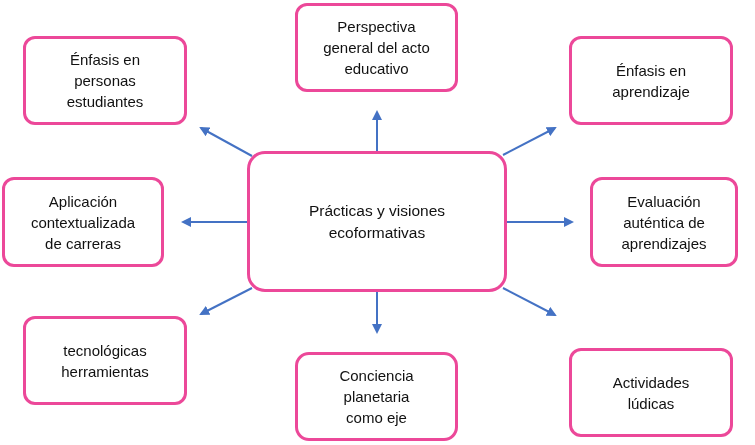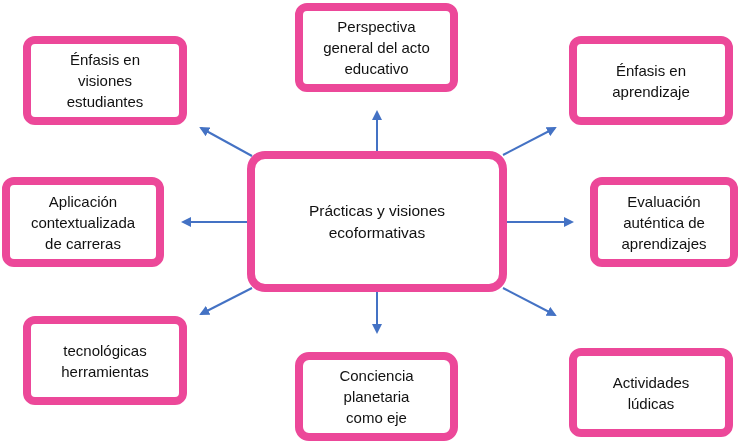--- a/index.html
+++ b/index.html
@@ -1,21 +1,21 @@
 <!DOCTYPE html>
 <html><head>
   <meta charset="utf-8">
   <style>
     html, body { margin: 0; padding: 0; background: #ffffff; }
     body { width: 755px; height: 445px; position: relative; overflow: hidden;
            font-family: "Liberation Sans", "DejaVu Sans", sans-serif; }
     #connectors { position: absolute; left: 0; top: 0; width: 755px; height: 445px; }
     .node {
       position: absolute; box-sizing: border-box;
-      border: 8px solid #ec4899; border-radius: 12px; background: #ffffff;
+      border: 3px solid #ec4899; border-radius: 12px; background: #ffffff;
       display: flex; align-items: center; justify-content: center; text-align: center;
       color: #111111; font-size: 15px; line-height: 21px; padding: 4px 16px;
     }
     .node span { display: block; }
     .center { border-radius: 18px; font-size: 15.5px; line-height: 22px; }
     #n-center { left: 247px; top: 151px; width: 260px; height: 141px; }
     #n-top { left: 295px; top: 3px; width: 163px; height: 89px; }
     #n-tl { left: 23px; top: 36px; width: 164px; height: 89px; }
     #n-tr { left: 569px; top: 36px; width: 164px; height: 89px; }
     #n-ml { left: 2px; top: 177px; width: 162px; height: 90px; }
@@ -54,21 +54,21 @@
   <div>
     <span>Perspectiva</span>
     <span>general del acto</span>
     <span>educativo</span>
   </div>
 </div>
 
 <div class="node" id="n-tl">
   <div>
     <span>Énfasis en</span>
-    <span>visiones</span>
+    <span>personas</span>
     <span>estudiantes</span>
   </div>
 </div>
 
 <div class="node" id="n-tr">
   <div>
     <span>Énfasis en</span>
     <span>aprendizaje</span>
   </div>
 </div>

